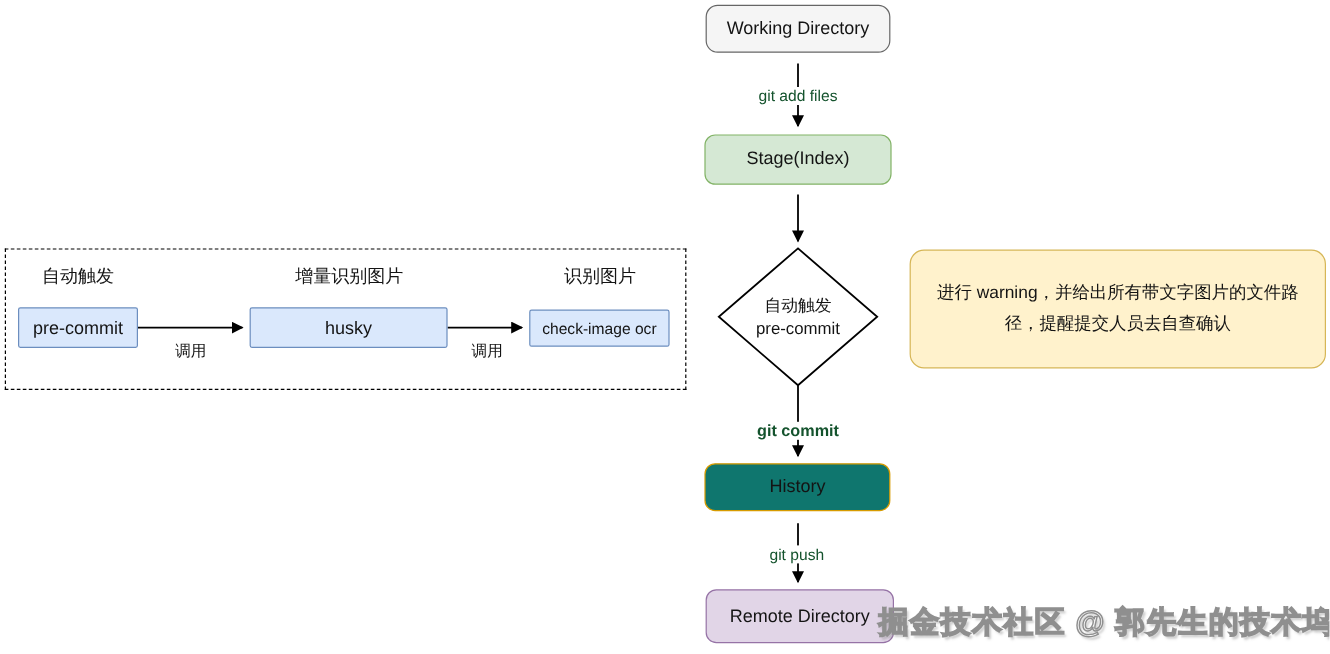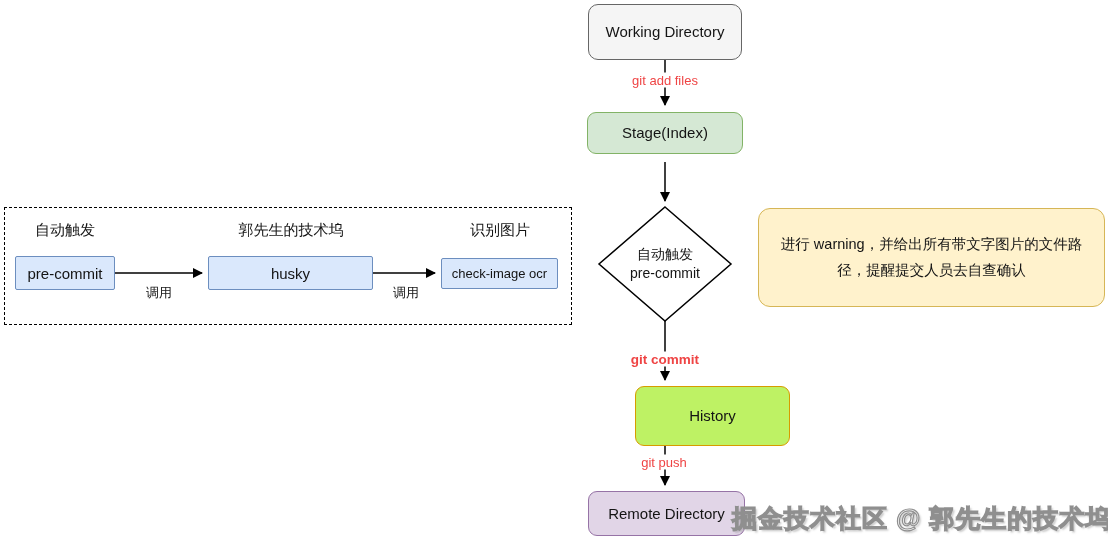--- a/index.html
+++ b/index.html
@@ -27,44 +27,44 @@
     align-items: center;
     justify-content: center;
     border-radius: 9px;
     font-size: 15px;
     color: #141414;
     text-align: center;
     line-height: 1.2;
   }
 
   
-  .node-working  { left: 588px; top: 4px;   width: 154px; height: 56px; background: #f5f5f5; border: 1.5px solid #666666; border-radius: 10px; }
+  .node-working  { left: 588px; top: 4px;   width: 154px; height: 40px; background: #f5f5f5; border: 1.5px solid #666666; border-radius: 10px; }
   .node-stage    { left: 587px; top: 112px; width: 156px; height: 42px; background: #d5e8d4; border: 1.5px solid #82b366; }
-  .node-history  { left: 587px; top: 386px; width: 155px; height: 60px; background: #bef264; border: 1.5px solid #d79b00; margin-left: 48px; }
+  .node-history  { left: 587px; top: 386px; width: 155px; height: 40px; background: #0f766e; border: 1.5px solid #d79b00; }
   .node-remote   { left: 588px; top: 491px; width: 157px; height: 45px; background: #e1d5e7; border: 1.5px solid #9673a6; }
 
   .decision-label {
     position: absolute;
     left: 665px; top: 264px;
     width: 120px;
     transform: translate(-50%, -50%);
     text-align: center;
     font-size: 14px;
     line-height: 1.35;
     color: #141414;
   }
 
   .edge-label {
     position: absolute;
     transform: translate(-50%, -50%);
     font-size: 13px;
     background: #ffffff;
     padding: 0 4px;
     white-space: nowrap;
-    color: #ef4444;
+    color: #14532d;
   }
   .edge-label.bold { font-weight: bold; font-size: 13.5px; }
 
   
   .pipeline-group {
     position: absolute;
     left: 4px; top: 207px;
     width: 568px; height: 118px;
     border: 1.5px dashed #000000;
   }
@@ -151,21 +151,21 @@
 
     <polygon points="665,207 731,264 665,321 599,264" fill="#ffffff" stroke="#000000" stroke-width="1.5"></polygon>
 
     <line x1="115" y1="273" x2="202" y2="273" stroke="#000" stroke-width="1.5" marker-end="url(#arrow)"></line>
     <line x1="373" y1="273" x2="435" y2="273" stroke="#000" stroke-width="1.5" marker-end="url(#arrow)"></line>
   </svg>
 
   <div class="pipeline-group"></div>
 
   <div class="caption" style="left:65px;  top:221px;">自动触发</div>
-  <div class="caption" style="left:291px; top:221px;">郭先生的技术坞</div>
+  <div class="caption" style="left:291px; top:221px;">增量识别图片</div>
   <div class="caption" style="left:500px; top:221px;">识别图片</div>
 
   <div class="pipe-box pipe-precommit">pre-commit</div>
   <div class="pipe-box pipe-ocr">check-image ocr</div>
   <div class="pipe-box pipe-husky">husky</div>
 
   <div class="call-label" style="left:159px; top:284px;">调用</div>
   <div class="call-label" style="left:406px; top:284px;">调用</div>
 
   <div class="node node-working">Working Directory</div>

